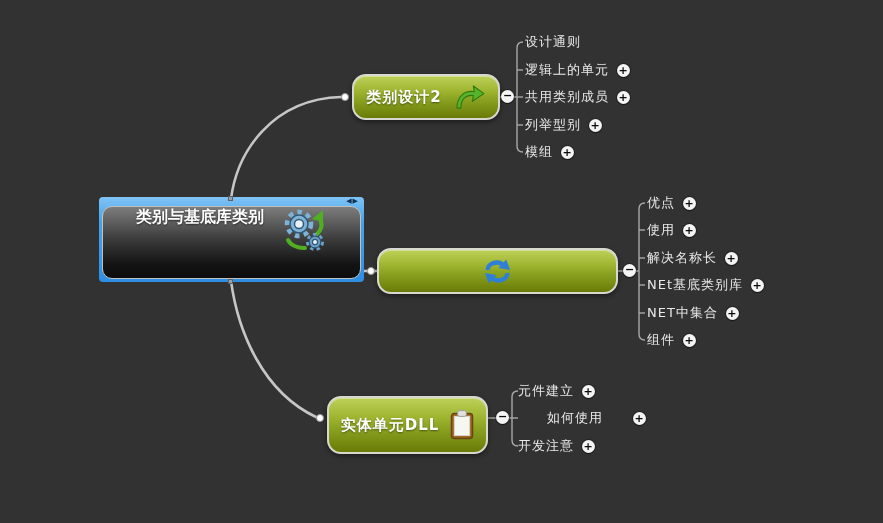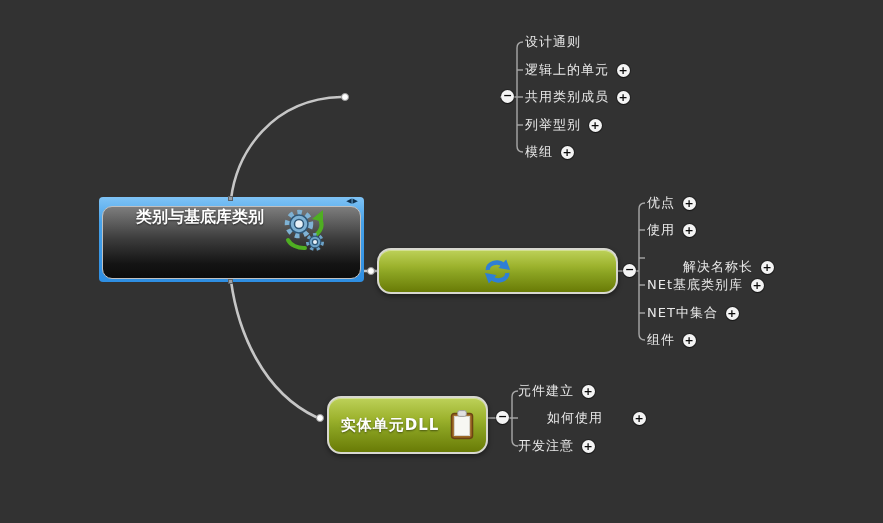--- a/index.html
+++ b/index.html
@@ -107,20 +107,26 @@
         <circle cx="20" cy="17" r="11.5" fill="none" stroke="#7fb2d4" stroke-width="5.5" stroke-dasharray="4.5 4.2"></circle>
         <circle cx="20" cy="17" r="9" fill="#7fb2d4" stroke="#2f5878" stroke-width="1.5"></circle>
         <circle cx="20" cy="17" r="4.5" fill="#e8f1f7" stroke="#2f5878" stroke-width="1.5"></circle>
         <circle cx="36" cy="35" r="7" fill="none" stroke="#6ea3c8" stroke-width="4" stroke-dasharray="3.2 3"></circle>
         <circle cx="36" cy="35" r="5.8" fill="#6ea3c8" stroke="#2f5878" stroke-width="1.2"></circle>
         <circle cx="36" cy="35" r="2.6" fill="#e8f1f7" stroke="#2f5878" stroke-width="1.2"></circle>
       </svg>
     </div>
   </div>
 
+  <div class="topic" style="left:352px;top:74px;width:148px;height:46px;">
+    <span class="label">类别设计2</span>
+    <svg width="33" height="26" viewBox="0 0 34 27">
+      <path d="M4 25 C4 13 12 6 22 8 L21 2 L32 10 L20 18 L21 12 C13 11 8 16 8 25 Z" fill="#55b42a" stroke="#2f7a12" stroke-width="1.2" stroke-linejoin="round"></path>
+    </svg>
+  </div>
 
   <div class="topic" style="left:377px;top:248px;width:241px;height:46px;">
     <svg width="29" height="27" viewBox="0 0 30 27">
       <path d="M5 12 A9 7 0 0 1 21 7" stroke="#2f7fd6" stroke-width="4.6" fill="none"></path>
       <polygon points="24,1 28,12 16,10" fill="#2f7fd6"></polygon>
       <path d="M25 15 A9 7 0 0 1 9 20" stroke="#2f7fd6" stroke-width="4.6" fill="none"></path>
       <polygon points="6,26 2,15 14,17" fill="#2f7fd6"></polygon>
     </svg>
   </div>
 
@@ -158,21 +164,21 @@
   </div>
 
   <div class="child" style="left:647px;top:193px;">
     <span>优点</span>
     <span class="badge">+</span>
   </div>
   <div class="child" style="left:647px;top:220px;">
     <span>使用</span>
     <span class="badge">+</span>
   </div>
-  <div class="child" style="left:647px;top:257px;margin-left:36px;">
+  <div class="child" style="left:647px;top:248px;">
     <span>解决名称长</span>
     <span class="badge">+</span>
   </div>
   <div class="child" style="left:647px;top:275px;">
     <span>NEt基底类别库</span>
     <span class="badge">+</span>
   </div>
   <div class="child" style="left:647px;top:303px;">
     <span>NET中集合</span>
     <span class="badge">+</span>

